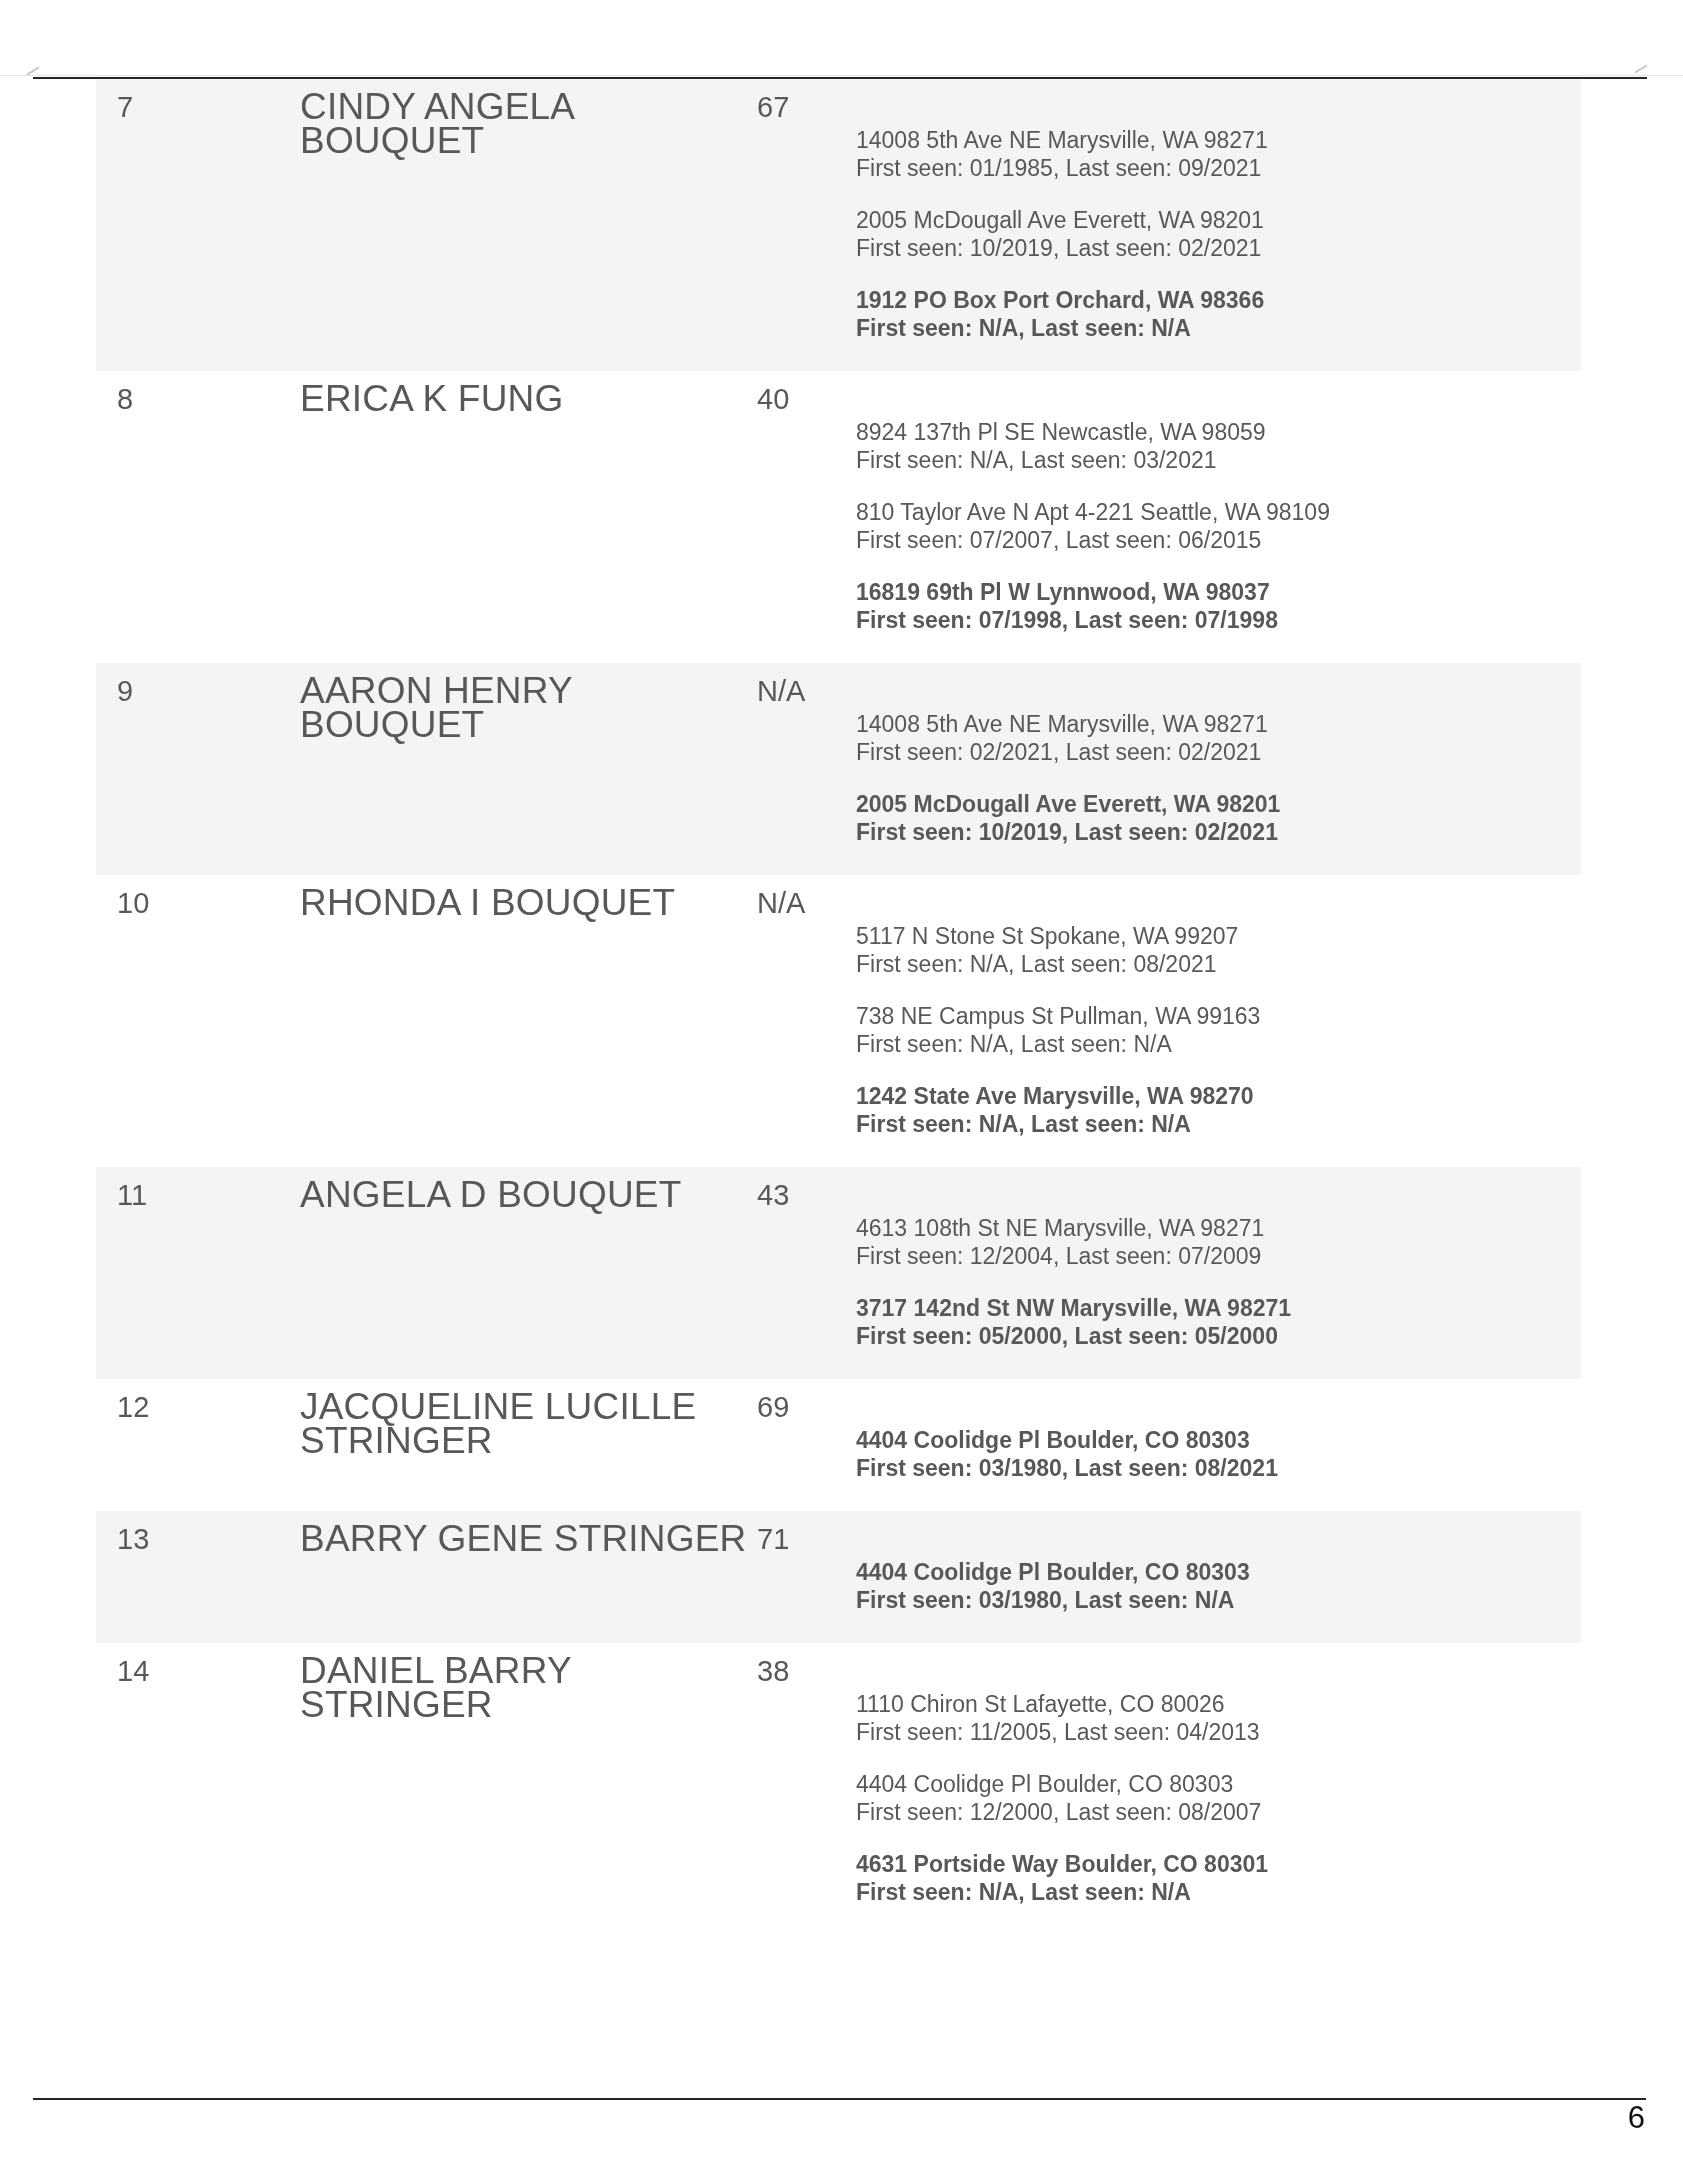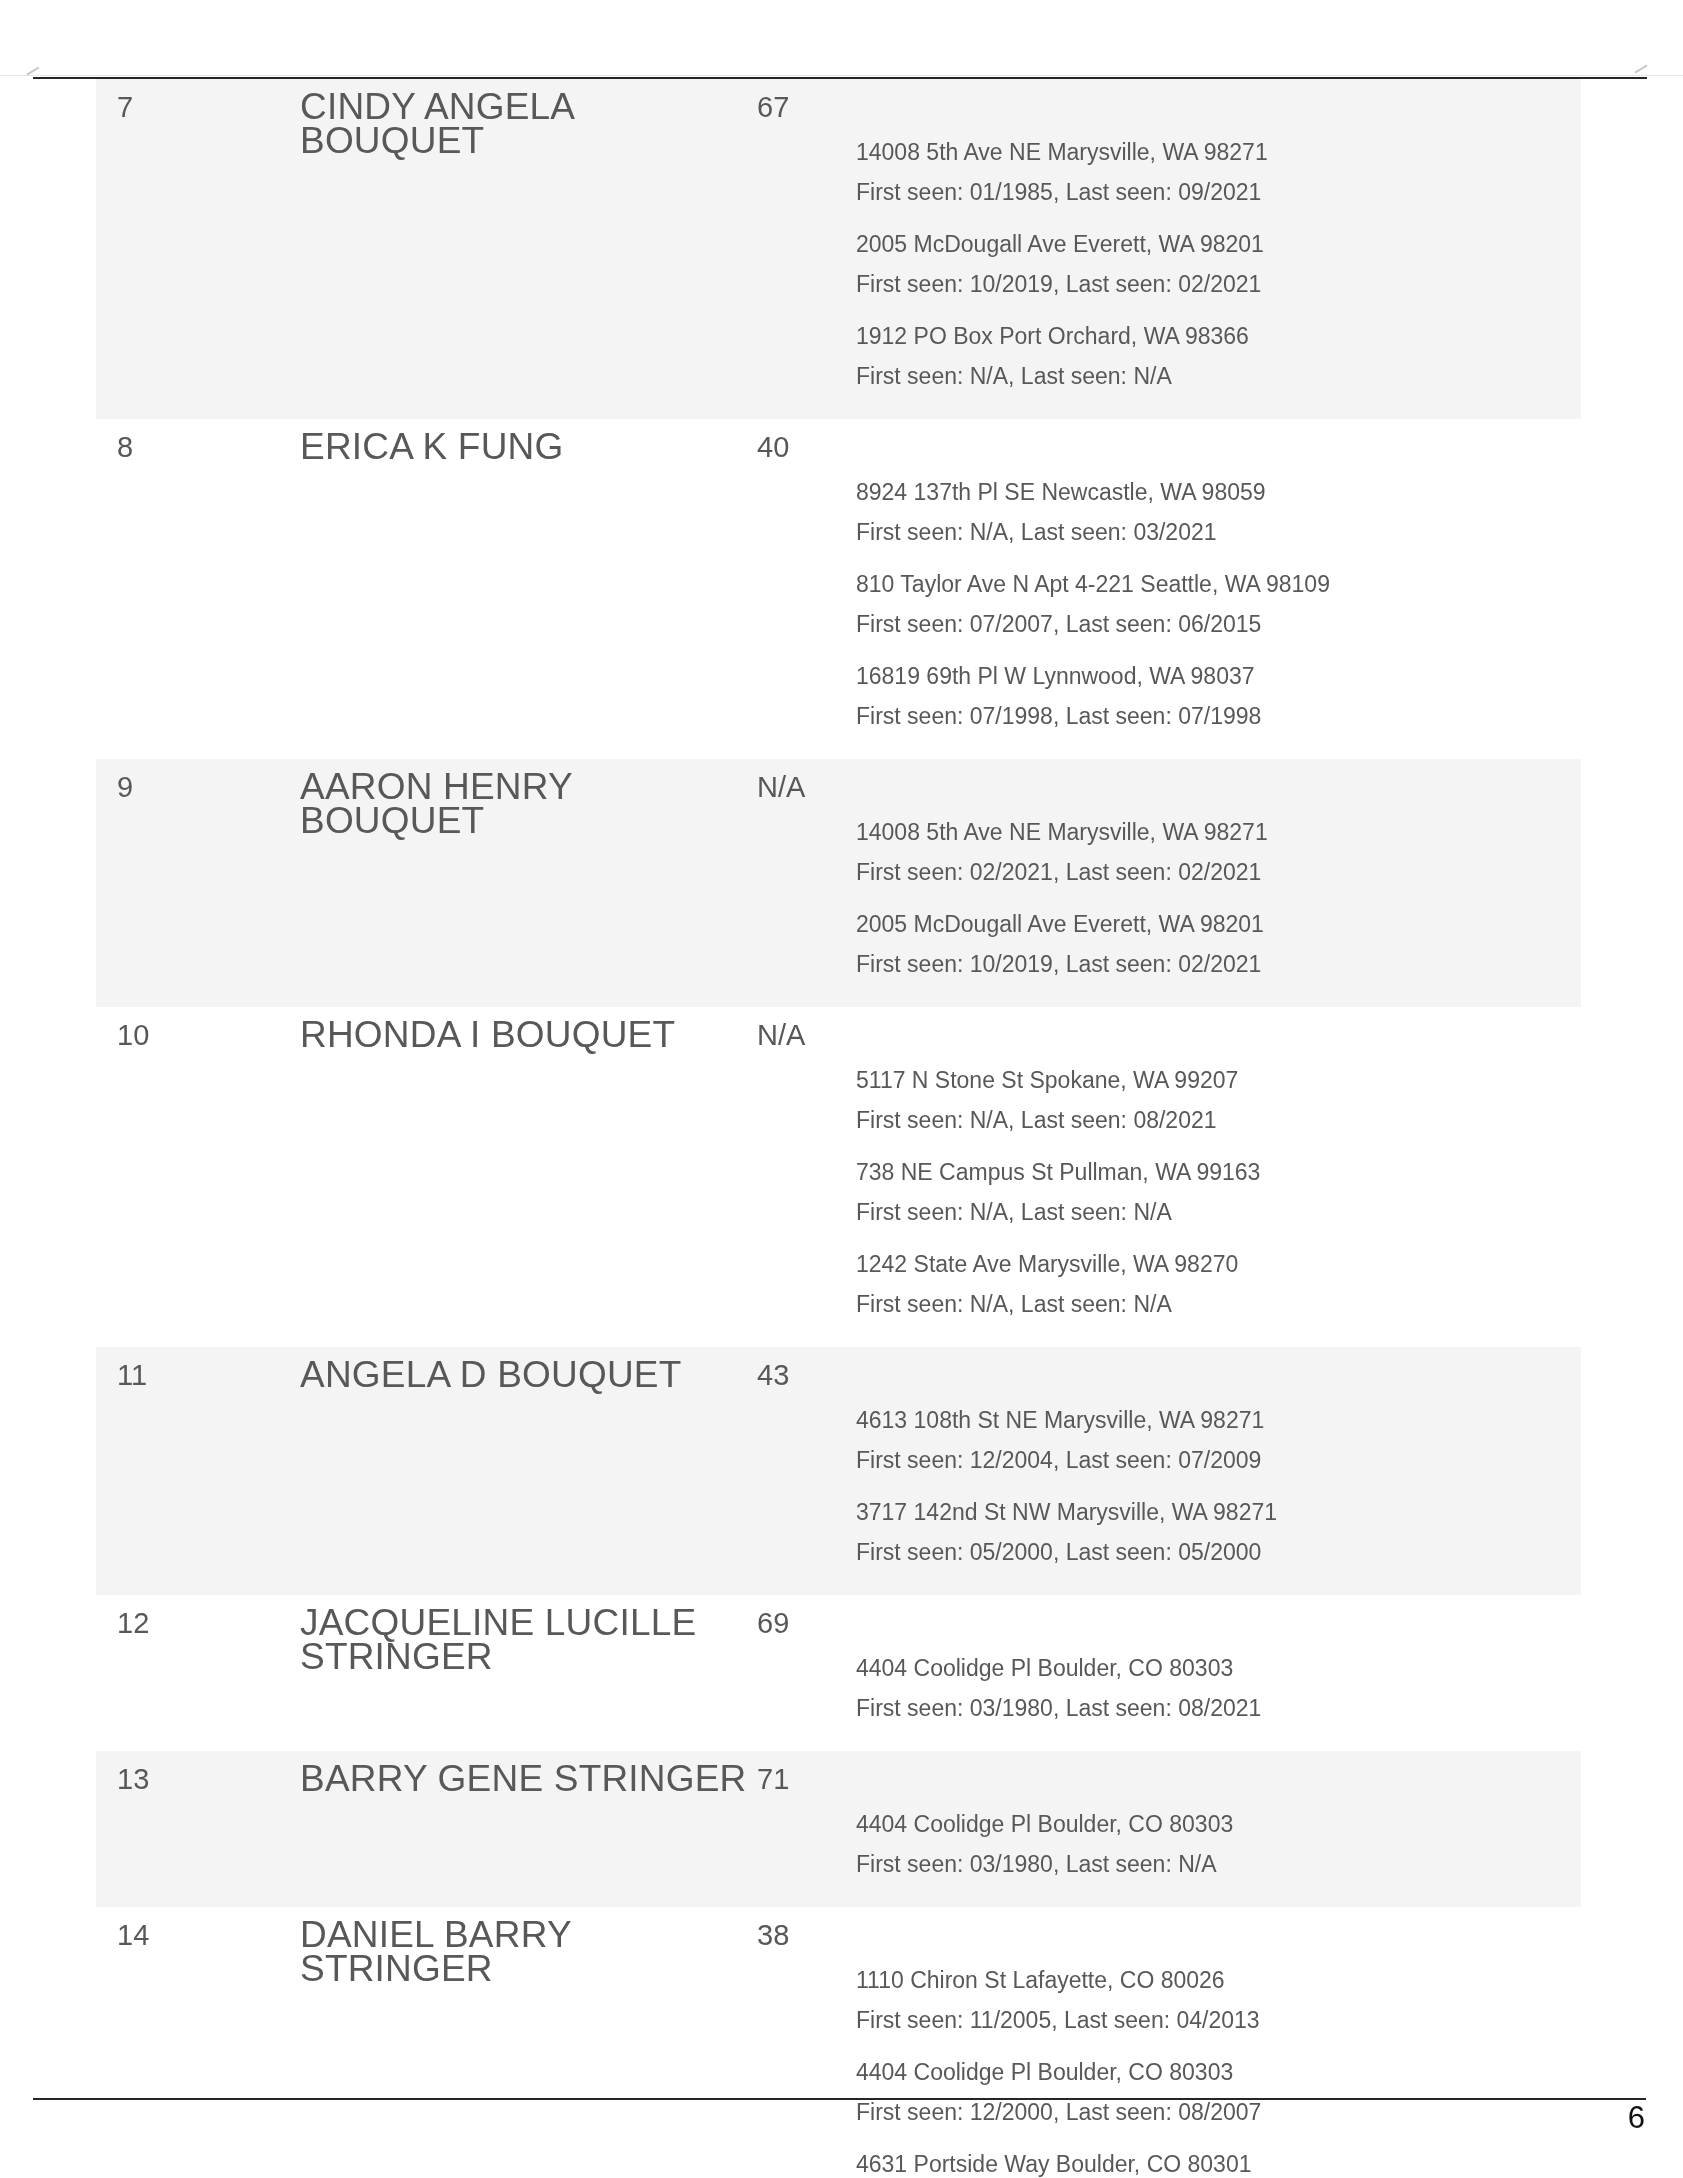--- a/index.html
+++ b/index.html
@@ -68,26 +68,25 @@
   .col.age {
     width: 99px;
     font-size: 29px;
     line-height: 34px;
   }
   .col.addrs {
     flex: 1;
     padding-top: 36px;
   }
   .addr-block { margin-bottom: 24px; }
-  .addr-block:last-child { margin-bottom: 0; }
+  .addr-block:last-child { margin-bottom: 0; font-weight: bold; }
   .addr-line, .seen-line {
     font-size: 23px;
     line-height: 28px;
     white-space: nowrap;
-    margin-top: 12px;
   }
   .page-number {
     position: absolute;
     top: 2102px;
     left: 1544px;
     width: 101px;
     text-align: right;
     font-size: 31px;
     line-height: 32px;
     color: #111111;

